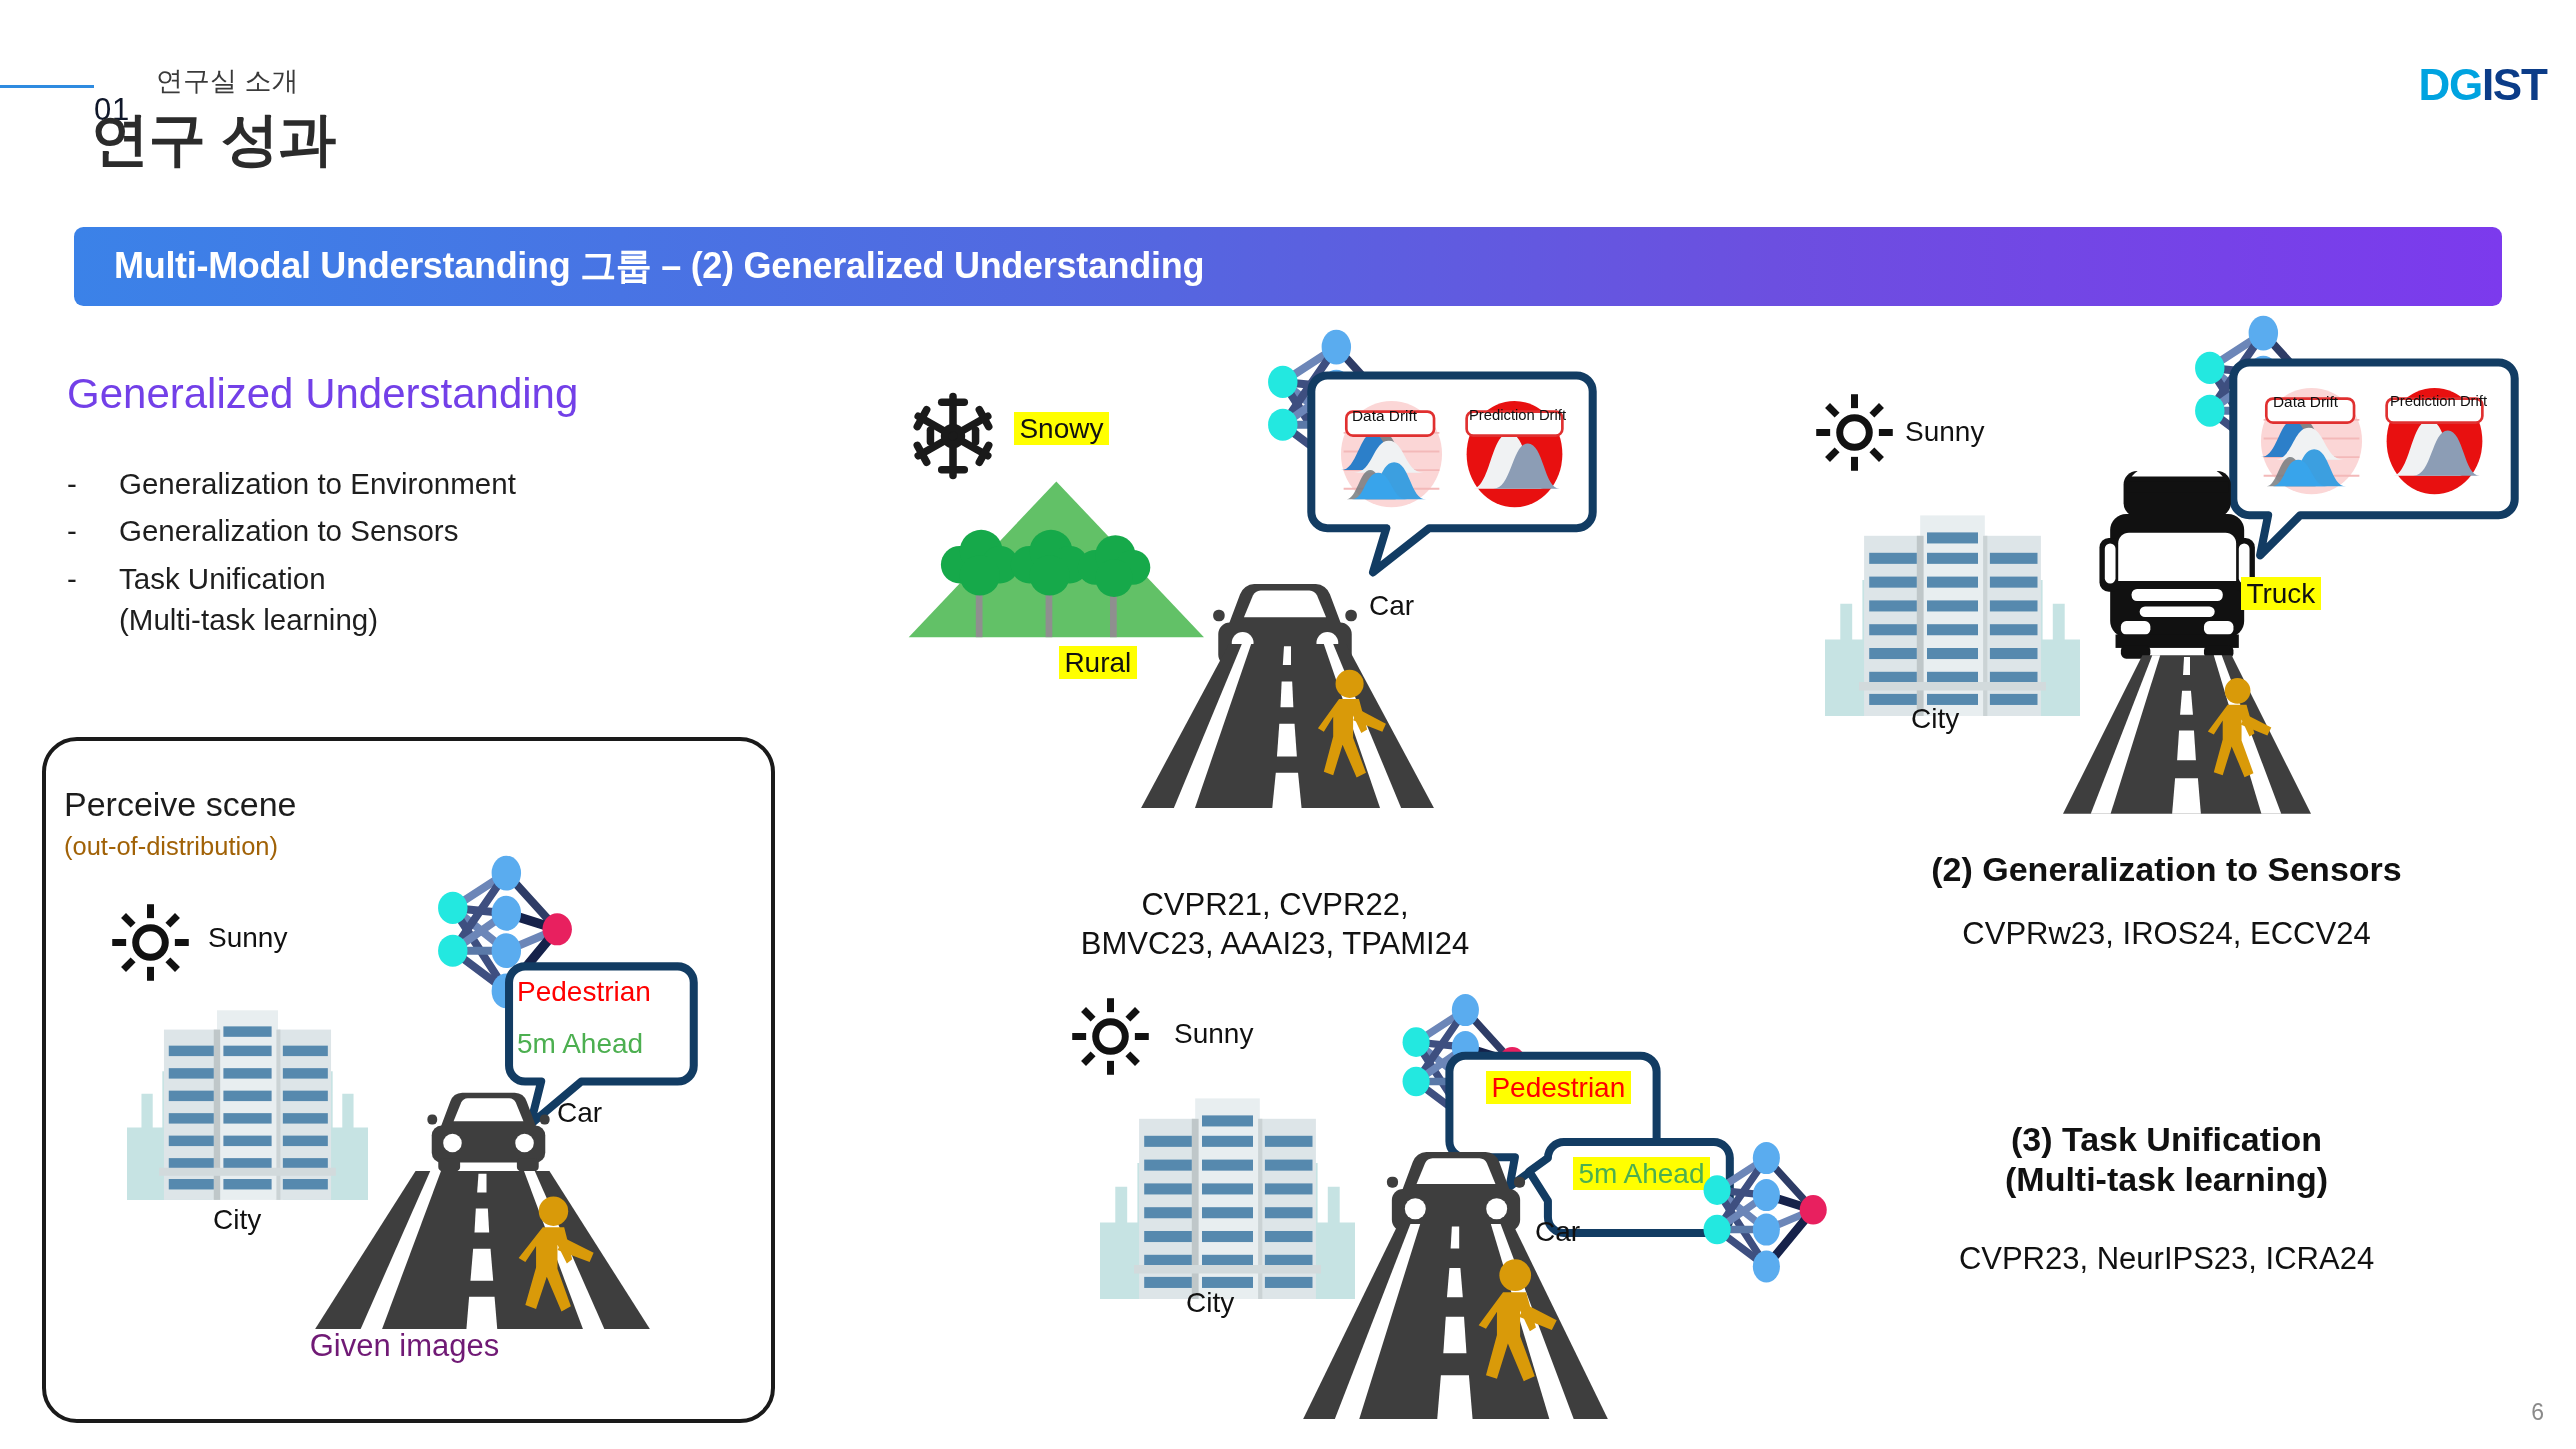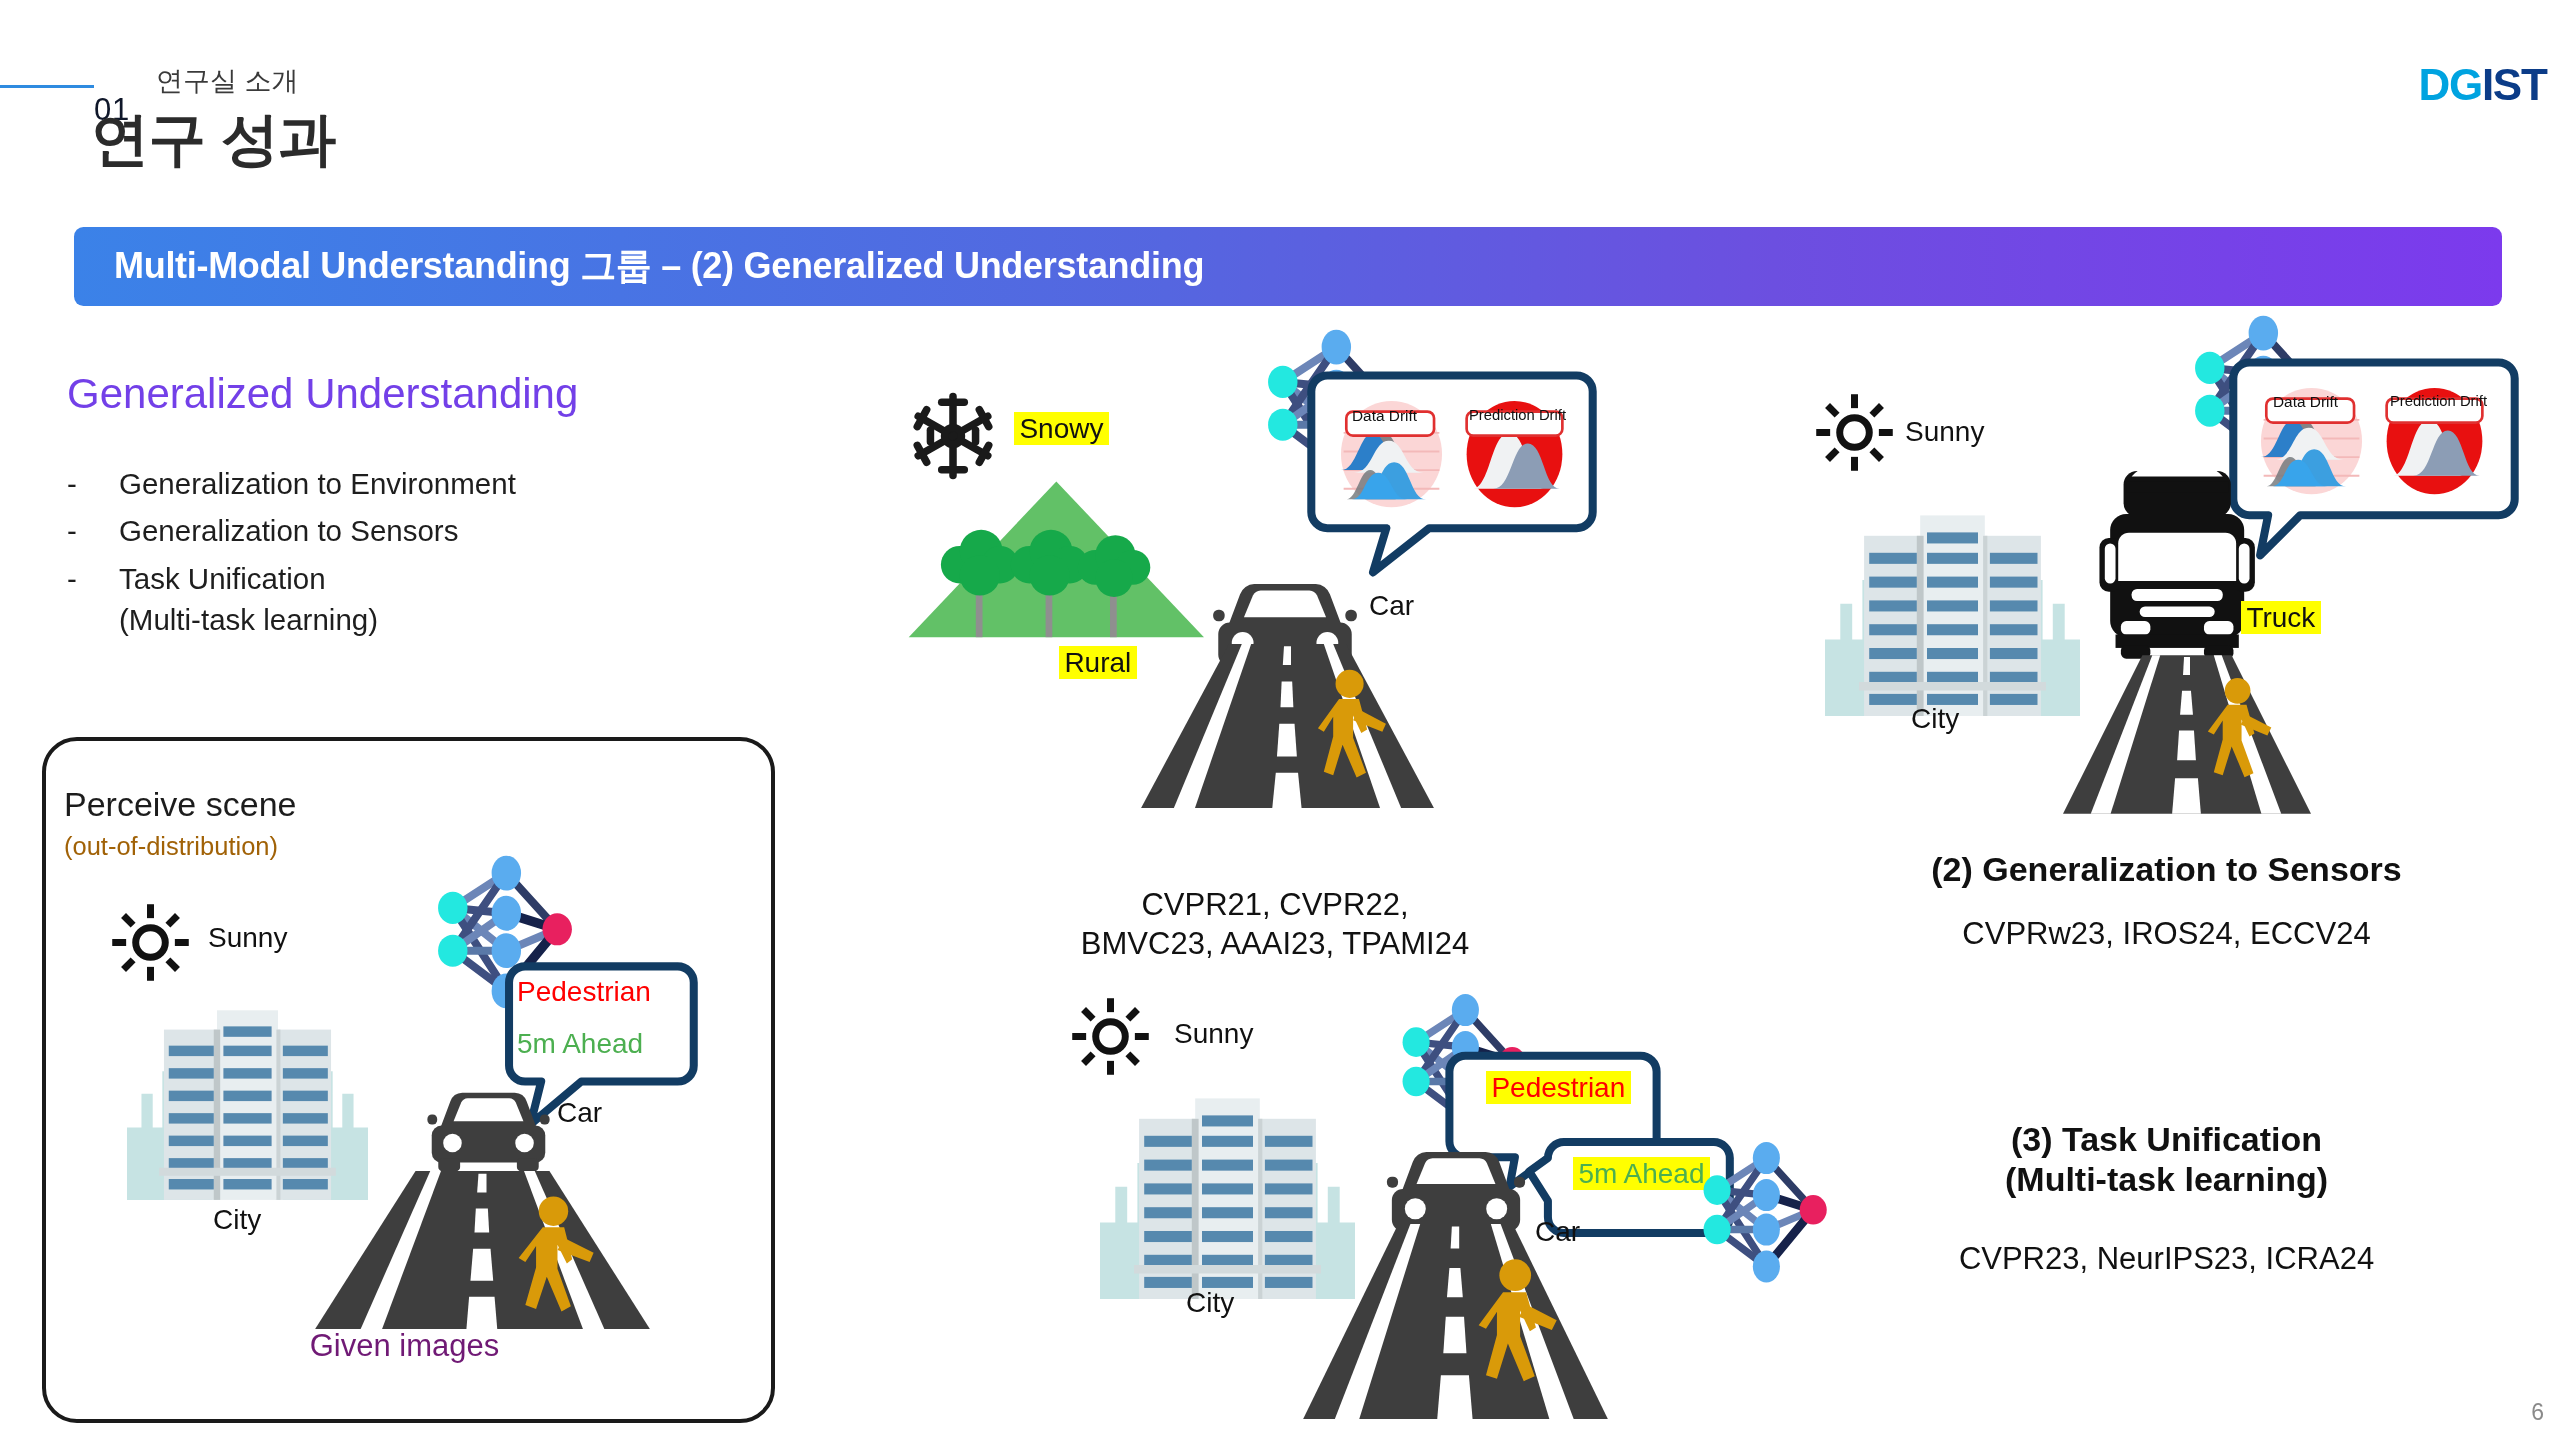--- a/index.html
+++ b/index.html
@@ -464,21 +464,21 @@
     <rect x="114" y="60" width="8" height="30" rx="4" fill="#fff"></rect>
     <path d="M32 52 h72 a8 8 0 0 1 8 8 v28 h-88 v-28 a8 8 0 0 1 8 -8 z" fill="#fff"></path>
     <rect x="34" y="94" width="68" height="9" rx="4" fill="#fff"></rect>
     <rect x="40" y="107" width="56" height="8" rx="4" fill="#fff"></rect>
     <rect x="26" y="118" width="22" height="10" rx="4" fill="#fff"></rect>
     <rect x="88" y="118" width="22" height="10" rx="4" fill="#fff"></rect>
     <rect x="22" y="128" width="92" height="10" fill="#111"></rect>
     <rect x="26" y="136" width="22" height="10" rx="4" fill="#111"></rect>
     <rect x="88" y="136" width="22" height="10" rx="4" fill="#111"></rect>
   </svg>
-  <div class="lbl" style="left:2241px;top:578px;margin-top:24px;">
+  <div class="lbl" style="left:2241px;top:578px;">
     <span class="hl-yellow">Truck</span>
   </div>
 
   <svg class="abs" style="left:2063px;top:654px;" width="248" height="161" viewBox="0 0 250 160">
     <polygon points="80,0 170,0 250,160 0,160" fill="#3E3E3E"></polygon>
     <polygon points="90,0 98,0 48,160 28,160" fill="#fff"></polygon>
     <polygon points="152,0 160,0 220,160 200,160" fill="#fff"></polygon>
     <g fill="#fff">
       <polygon points="122,2 128,2 128,20 121,20"></polygon>
       <polygon points="120,36 129,36 131,60 118,60"></polygon>

